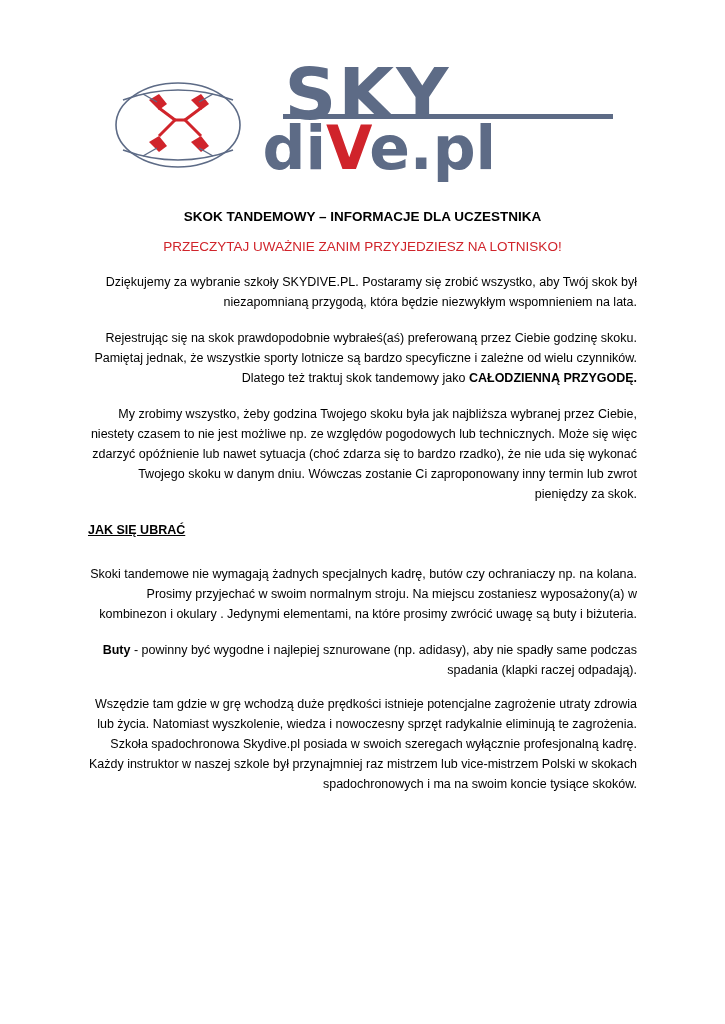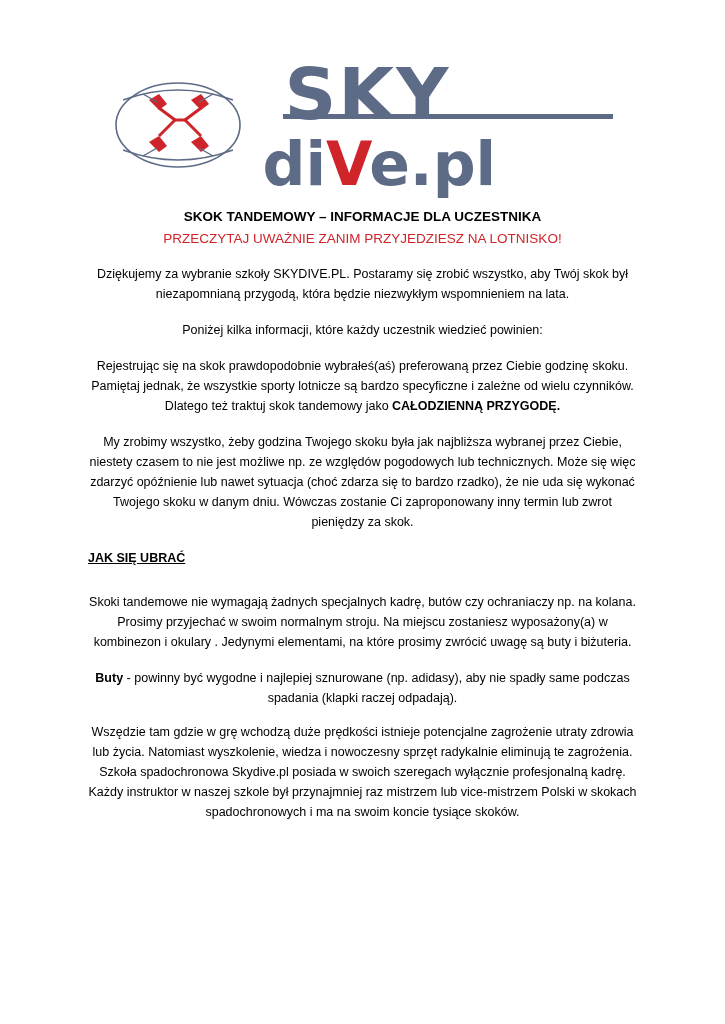--- a/index.html
+++ b/index.html
@@ -64,58 +64,57 @@
   .dive-word {
     position: absolute;
     left: 0px;
     top: 66px;
     font-family: "DejaVu Sans", sans-serif;
     font-weight: bold;
     font-size: 60px;
     line-height: 60px;
     color: #5d6b86;
     letter-spacing: 0px;
-    margin-top: 16px;
   }
   .dive-word .red {
     color: #d0242b;
   }
   .logo-rule {
     position: absolute;
     left: 20px;
     top: 62px;
     width: 330px;
     height: 5px;
     background: #5d6b86;
   }
 
   
   .title-1 {
     text-align: center;
     font-weight: bold;
     font-size: 13.5px;
     line-height: 22px;
     color: #000000;
-    margin: 0;
+    margin: 8px;
   }
   .title-2 {
     text-align: center;
     font-weight: normal;
     font-size: 13.5px;
     line-height: 22px;
     color: #d0242b;
     margin: 0 0 14px 0;
   }
 
   
   p.para {
     font-size: 12.5px;
     line-height: 20px;
     margin: 0 0 16px 0;
-    text-align: center;
+    text-align: right;
     color: #000000;
   }
   p.tight {
     margin-bottom: 4px;
   }
   .section-head {
     font-size: 12.5px;
     line-height: 20px;
     font-weight: bold;
     text-decoration: underline;
@@ -170,21 +169,20 @@
         <div class="logo-rule"></div>
         <div class="dive-word"><span>di</span><span class="red">V</span><span>e.pl</span></div>
       </div>
     </div>
   </div>
 
   <div class="title-1">SKOK TANDEMOWY – INFORMACJE DLA UCZESTNIKA</div>
   <div class="title-2">PRZECZYTAJ UWAŻNIE ZANIM PRZYJEDZIESZ NA LOTNISKO!</div>
 
   <p class="para">Dziękujemy za wybranie szkoły SKYDIVE.PL. Postaramy się zrobić wszystko, aby Twój skok był niezapomnianą przygodą, która będzie niezwykłym wspomnieniem na lata.</p>
-  <p class="para">Poniżej kilka informacji, które każdy uczestnik wiedzieć powinien:</p>
 
   <p class="para"><span>Rejestrując się na skok prawdopodobnie wybrałeś(aś) preferowaną przez Ciebie godzinę skoku. Pamiętaj jednak, że wszystkie sporty lotnicze są bardzo specyficzne i zależne od wielu czynników. Dlatego też traktuj skok tandemowy jako </span><span class="strongbit">CAŁODZIENNĄ PRZYGODĘ.</span></p>
   <p class="para">My zrobimy wszystko, żeby godzina Twojego skoku była jak najbliższa wybranej przez Ciebie, niestety czasem to nie jest możliwe np. ze względów pogodowych lub technicznych. Może się więc zdarzyć opóźnienie lub nawet sytuacja (choć zdarza się to bardzo rzadko), że nie uda się wykonać Twojego skoku w danym dniu. Wówczas zostanie Ci zaproponowany inny termin lub zwrot pieniędzy za skok.</p>
 
   <div class="section-head">JAK SIĘ UBRAĆ</div>
   <div class="blockgap"></div>
   <p class="para">Skoki tandemowe nie wymagają żadnych specjalnych kadrę, butów czy ochraniaczy np. na kolana. Prosimy przyjechać w swoim normalnym stroju. Na miejscu zostaniesz wyposażony(a) w kombinezon i okulary . Jedynymi elementami, na które prosimy zwrócić uwagę są buty i biżuteria.</p>
   <p class="para tight"><span class="lead-bold">Buty</span><span> - powinny być wygodne i najlepiej sznurowane (np. adidasy), aby nie spadły same podczas spadania (klapki raczej odpadają).</span></p>
 
   <div class="blockgap"></div>

